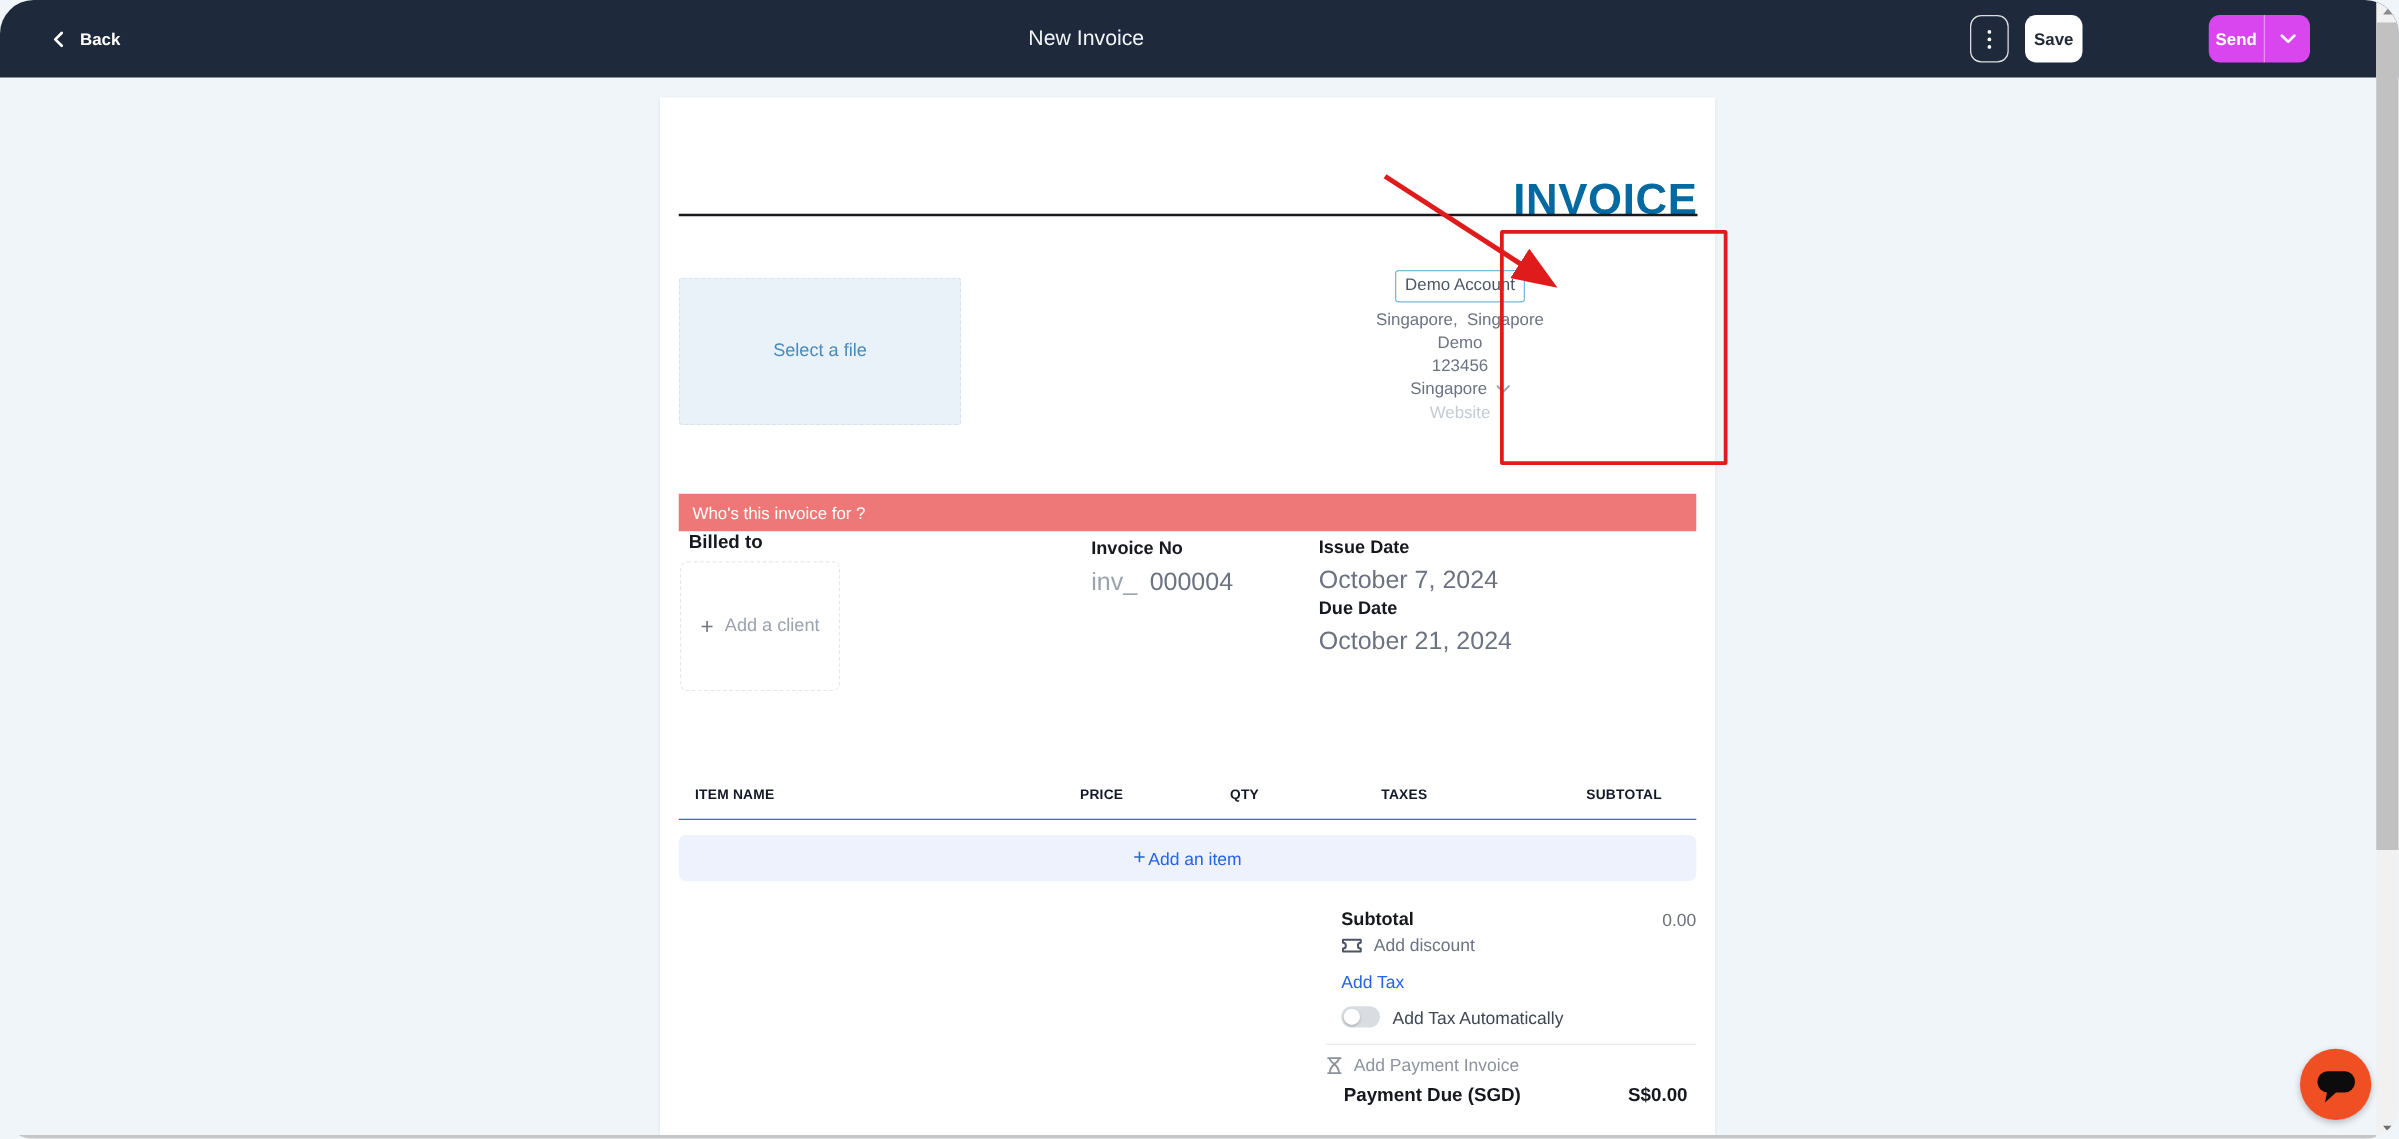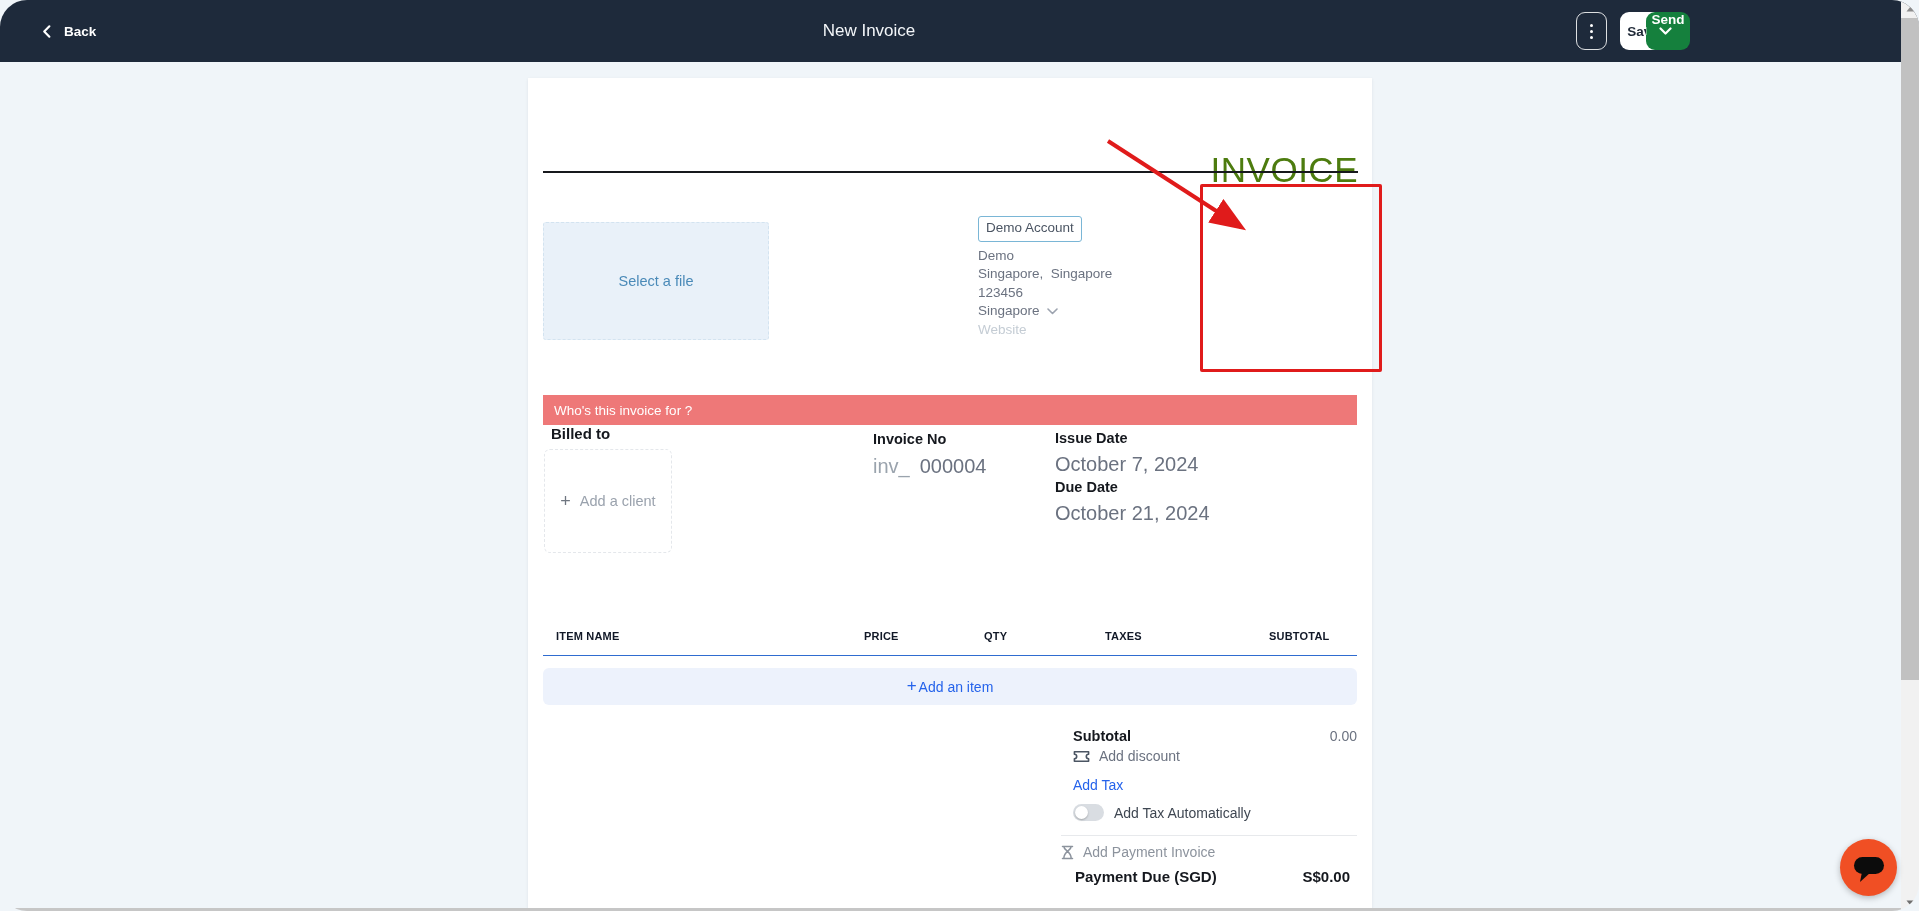--- a/index.html
+++ b/index.html
@@ -12,37 +12,37 @@
   .back-btn { position:absolute; left:40px; top:0; height:62px; display:flex; align-items:center; gap:9px;
               background:none; border:none; color:#ffffff; font-family:inherit; font-size:13.5px; font-weight:700; cursor:pointer; }
   .topbar-title { position:absolute; left:869px; top:0; height:62px; transform:translateX(-50%);
                   display:flex; align-items:center; color:#f3f6f9; font-size:17px; font-weight:400; }
   .kebab-btn { position:absolute; left:1576px; top:12px; width:31px; height:38px; border:1px solid rgba(255,255,255,.85);
                border-radius:9px; background:transparent; display:flex; flex-direction:column; align-items:center;
                justify-content:center; gap:3px; cursor:pointer; }
   .kebab-btn .dot { width:3px; height:3px; border-radius:50%; background:#ffffff; }
   .save-btn { position:absolute; left:1620px; top:12px; width:46px; height:38px; background:#ffffff; border:none;
               border-radius:9px; color:#1f2937; font-family:inherit; font-size:13.5px; font-weight:600; cursor:pointer; }
-  .send-group { position:absolute; left:1646px; top:12px; height:38px; display:flex; background:#15803d; border-radius:9px; overflow:hidden;flex-direction:column; }
+  .send-group { position:absolute; left:1767px; top:12px; height:38px; display:flex; background:#d946ef; border-radius:9px; overflow:hidden; }
   .send-main { width:44px; display:flex; align-items:center; justify-content:center; color:#ffffff;
                font-size:13.5px; font-weight:600; cursor:pointer; }
   .send-caret { width:37px; display:flex; align-items:center; justify-content:center; border-left:1px solid rgba(255,255,255,.4); cursor:pointer; }
 
   
   .card { position:absolute; left:528px; top:78px; width:844px; height:830px; background:#ffffff;
           box-shadow:0 1px 3px rgba(16,24,40,.08); z-index:10; }
 
-  .invoice-heading { position:absolute; top:72px; right:14px; font-size:35px; font-weight:400; color:#4d7c0f; letter-spacing:.5px; }
+  .invoice-heading { position:absolute; top:62px; right:14px; font-size:35px; font-weight:700; color:#0369a1; letter-spacing:.5px; }
   .heading-rule { position:absolute; top:93px; left:15px; right:14px; border-top:2.5px solid #17191d; }
 
   .file-drop { position:absolute; left:15px; top:144px; width:226px; height:118px; background:#e9f1f9;
                border:1px dashed #d3e3f0; border-radius:3px; display:flex; align-items:center; justify-content:center;
                color:#4a8ab8; font-size:14.5px; cursor:pointer; }
 
-  .company { position:absolute; right:14px; top:138px; width:380px; text-align:left; color:#6b7280;
+  .company { position:absolute; right:14px; top:138px; width:380px; text-align:center; color:#6b7280;
              font-size:13.5px; line-height:18.5px; }
   .company-name { display:inline-block; border:1px solid #7ab6d6; border-radius:3px; padding:2px 7px 3px;
                   color:#4b5563; margin-bottom:5px; cursor:text; }
   .company-line { white-space:pre; }
   .company-country { display:inline-flex; align-items:center; gap:7px; cursor:pointer; }
   .company-website { color:#c4ccd4; }
 
   .annotation-box { position:absolute; left:672px; top:106px; width:182px; height:188px;
                     border:3.5px solid #e01b1b; border-radius:2px; z-index:6; pointer-events:none; }
   .annotation-arrow { position:absolute; left:0; top:0; z-index:6; pointer-events:none; }
@@ -139,22 +139,22 @@
 
     <div class="invoice-heading">INVOICE</div>
     <div class="heading-rule"></div>
 
     <div class="file-drop">
       <span>Select a file</span>
     </div>
 
     <div class="company">
       <div><span class="company-name">Demo Account</span></div>
+      <div class="company-line">Singapore,  Singapore</div>
       <div class="company-line">Demo</div>
-      <div class="company-line">Singapore,  Singapore</div>
       <div class="company-line">123456</div>
       <div class="company-country">
         <span>Singapore</span>
         <svg width="11" height="7" viewBox="0 0 11 7" fill="none">
             <polyline points="1,1 5.5,5.5 10,1" stroke="#9ca3af" stroke-width="1.6" stroke-linecap="round" stroke-linejoin="round"></polyline>
           </svg>
       </div>
       <div class="company-line company-website">Website</div>
     </div>
 

